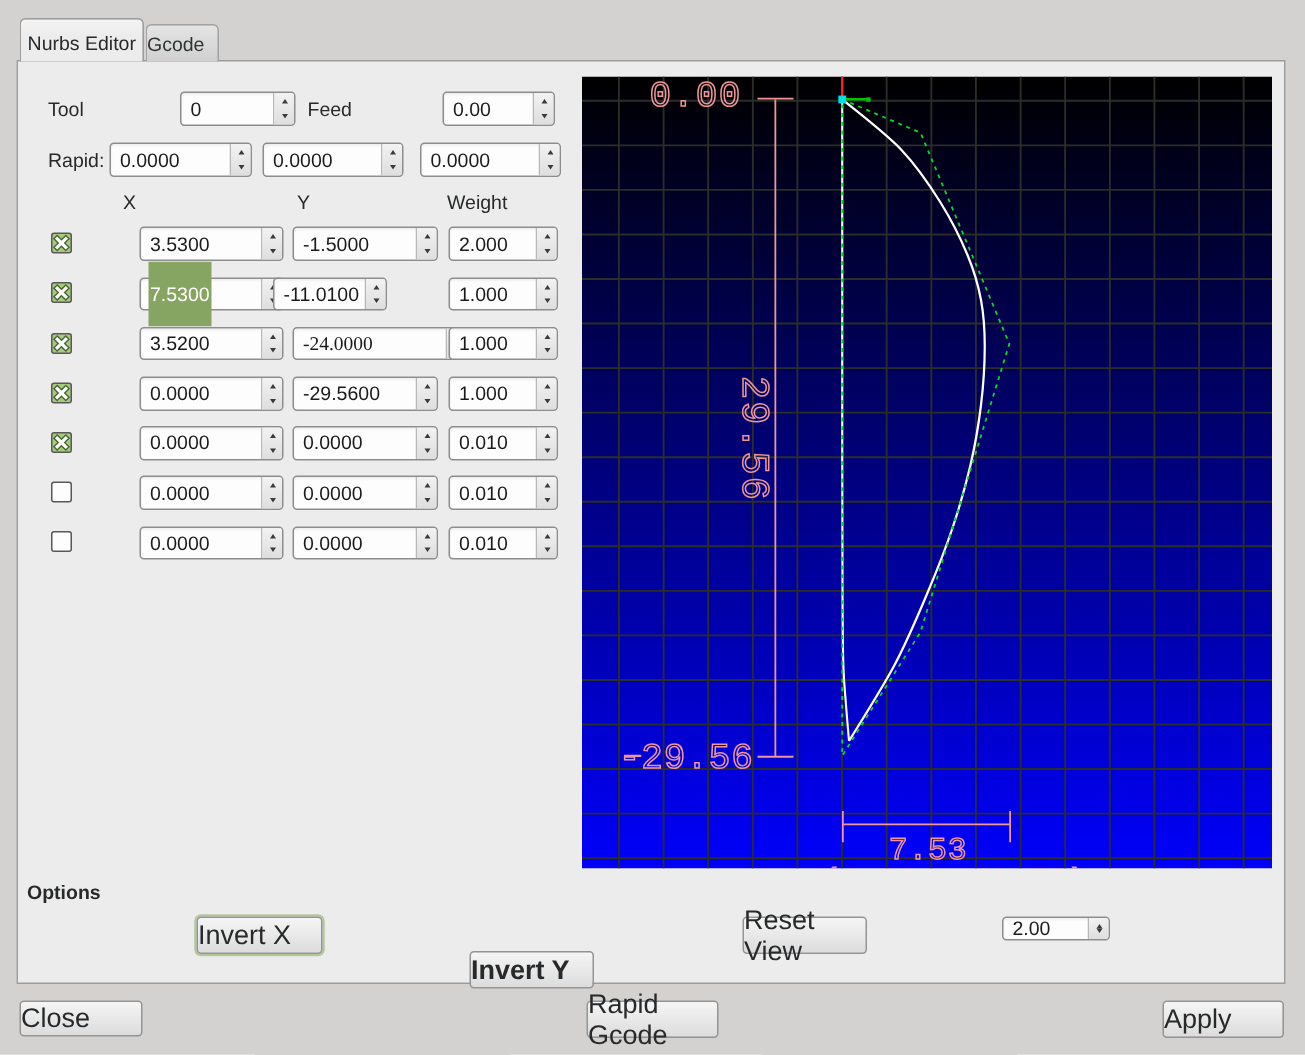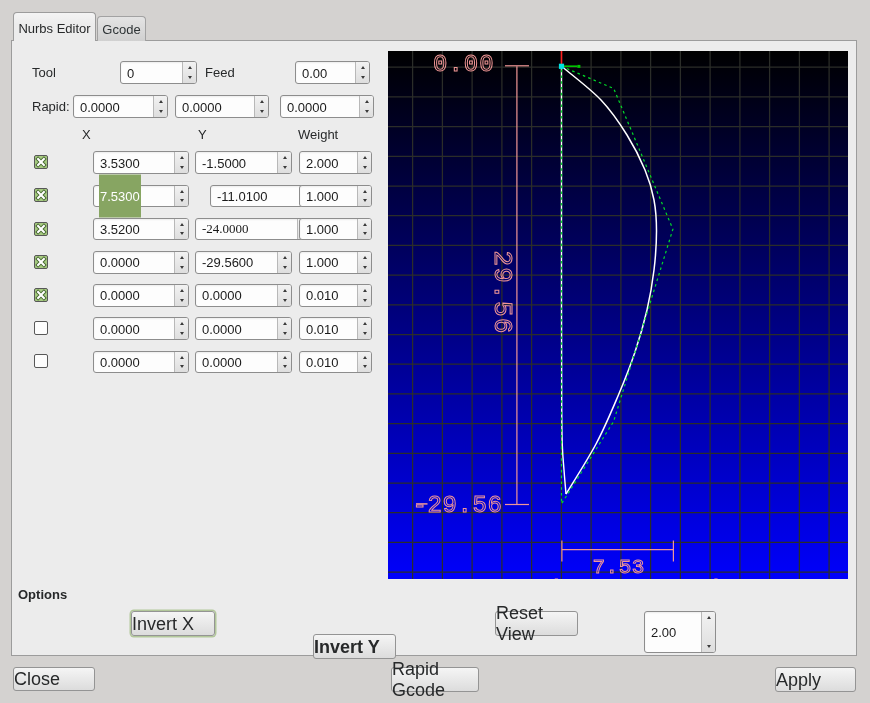--- a/index.html
+++ b/index.html
@@ -4,21 +4,21 @@
 <style>
   html,body{margin:0;padding:0;}
   body{width:870px;height:703px;background:#d4d2d0;font-family:"Liberation Sans",sans-serif;overflow:hidden;position:relative;}
   .abs{position:absolute;}
   .lbl{position:absolute;font-size:13px;color:#27292a;white-space:nowrap;text-align:center;}
   
   .page{position:absolute;left:11px;top:40px;width:846px;height:616px;background:#ececec;border:1px solid #9c9c9c;box-sizing:border-box;}
   .tab-a{position:absolute;left:13px;top:12px;width:83px;height:29px;background:#ececec;border:1px solid #9c9c9c;border-bottom:none;border-radius:4px 4px 0 0;box-sizing:border-box;z-index:3;background:linear-gradient(#f4f4f4,#ececec 40%);padding-left:48px;}
   .tab-a span{position:absolute;left:0;right:0;top:8px;text-align:center;font-size:13px;color:#27292a;}
   .tab-i{position:absolute;left:97px;top:16px;width:49px;height:25px;background:linear-gradient(#e4e4e4,#d0d0d0);border:1px solid #a2a2a2;border-bottom:none;border-radius:4px 4px 0 0;box-sizing:border-box;z-index:1;}
-  .tab-i span{position:absolute;left:0;right:0;top:5px;text-align:center;font-size:13px;color:#2e3436;}
+  .tab-i span{position:absolute;left:0;right:0;top:5px;font-size:13px;color:#2e3436;}
   
   .spin{position:absolute;background:#fdfdfd;border:1px solid #8d8d8d;border-radius:3px;box-sizing:border-box;box-shadow:inset 0 1px 2px rgba(0,0,0,0.07);}
   .spin .v{position:absolute;left:6px;top:50%;transform:translateY(-50%);font-size:13px;color:#1a1a1a;white-space:pre;}
   .spin .btns{position:absolute;right:0;top:0;bottom:0;width:13px;border-left:1px solid #b8b8b8;background:linear-gradient(#f2f2f2,#dedede);border-radius:0 2px 2px 0;}
   .spin .up{position:absolute;left:50%;top:4px;transform:translateX(-50%);width:0;height:0;border-left:2.8px solid transparent;border-right:2.8px solid transparent;border-bottom:3.6px solid #3a3a3a;}
   .spin .dn{position:absolute;left:50%;bottom:4px;transform:translateX(-50%);width:0;height:0;border-left:2.8px solid transparent;border-right:2.8px solid transparent;border-top:3.6px solid #3a3a3a;}
   .sel{background:#87a562;color:#ffffff;padding:14px 1px;margin-left:-1px;}
   
   .cb{position:absolute;width:14px;height:14px;box-sizing:border-box;border:1px solid #585858;border-radius:2px;background:#fdfdfd;}
   .cb.on{background:#a6ca80;}
@@ -116,21 +116,21 @@
       <path d="M3.1 3.1 L8.9 8.9 M8.9 3.1 L3.1 8.9" stroke="#ffffff" stroke-width="2.1" stroke-linecap="square"></path>
     </svg>
   </div>
   <div class="spin" style="left:93px;top:184.6px;width:96px;height:22.5px;">
     <span class="v"><span class="sel">7.5300</span></span>
     <span class="btns">
       <i class="up"></i>
       <i class="dn"></i>
     </span>
   </div>
-  <div class="spin" style="left:210px;top:184.6px;width:117px;height:22.5px;padding-left:39px;">
+  <div class="spin" style="left:182px;top:184.6px;width:76px;height:22.5px;padding-left:39px;">
     <span class="v">-11.0100</span>
     <span class="btns">
       <i class="up"></i>
       <i class="dn"></i>
     </span>
   </div>
   <div class="spin" style="left:299px;top:184.6px;width:73px;height:22.5px;">
     <span class="v">1.000</span>
     <span class="btns">
       <i class="up"></i>
@@ -266,21 +266,21 @@
   <div class="options">Options</div>
   <div class="btn focus" style="left:131px;top:611px;width:84px;height:25px;">
     <span>Invert X</span>
   </div>
   <div class="btn" style="left:313px;top:634px;width:83px;height:25px;font-weight:bold;">
     <span>Invert Y</span>
   </div>
   <div class="btn" style="left:495px;top:611px;width:83px;height:25px;padding-left:36px;">
     <span>Reset View</span>
   </div>
-  <div class="spin" style="left:644px;top:611px;width:72px;height:42px;">
+  <div class="spin" style="left:668px;top:611px;width:72px;height:16px;">
     <span class="v">2.00</span>
     <span class="btns">
       <i class="up"></i>
       <i class="dn"></i>
     </span>
   </div>
 
   <div class="btn" style="left:13px;top:667px;width:82px;height:24px;">
     <span>Close</span>
   </div>

